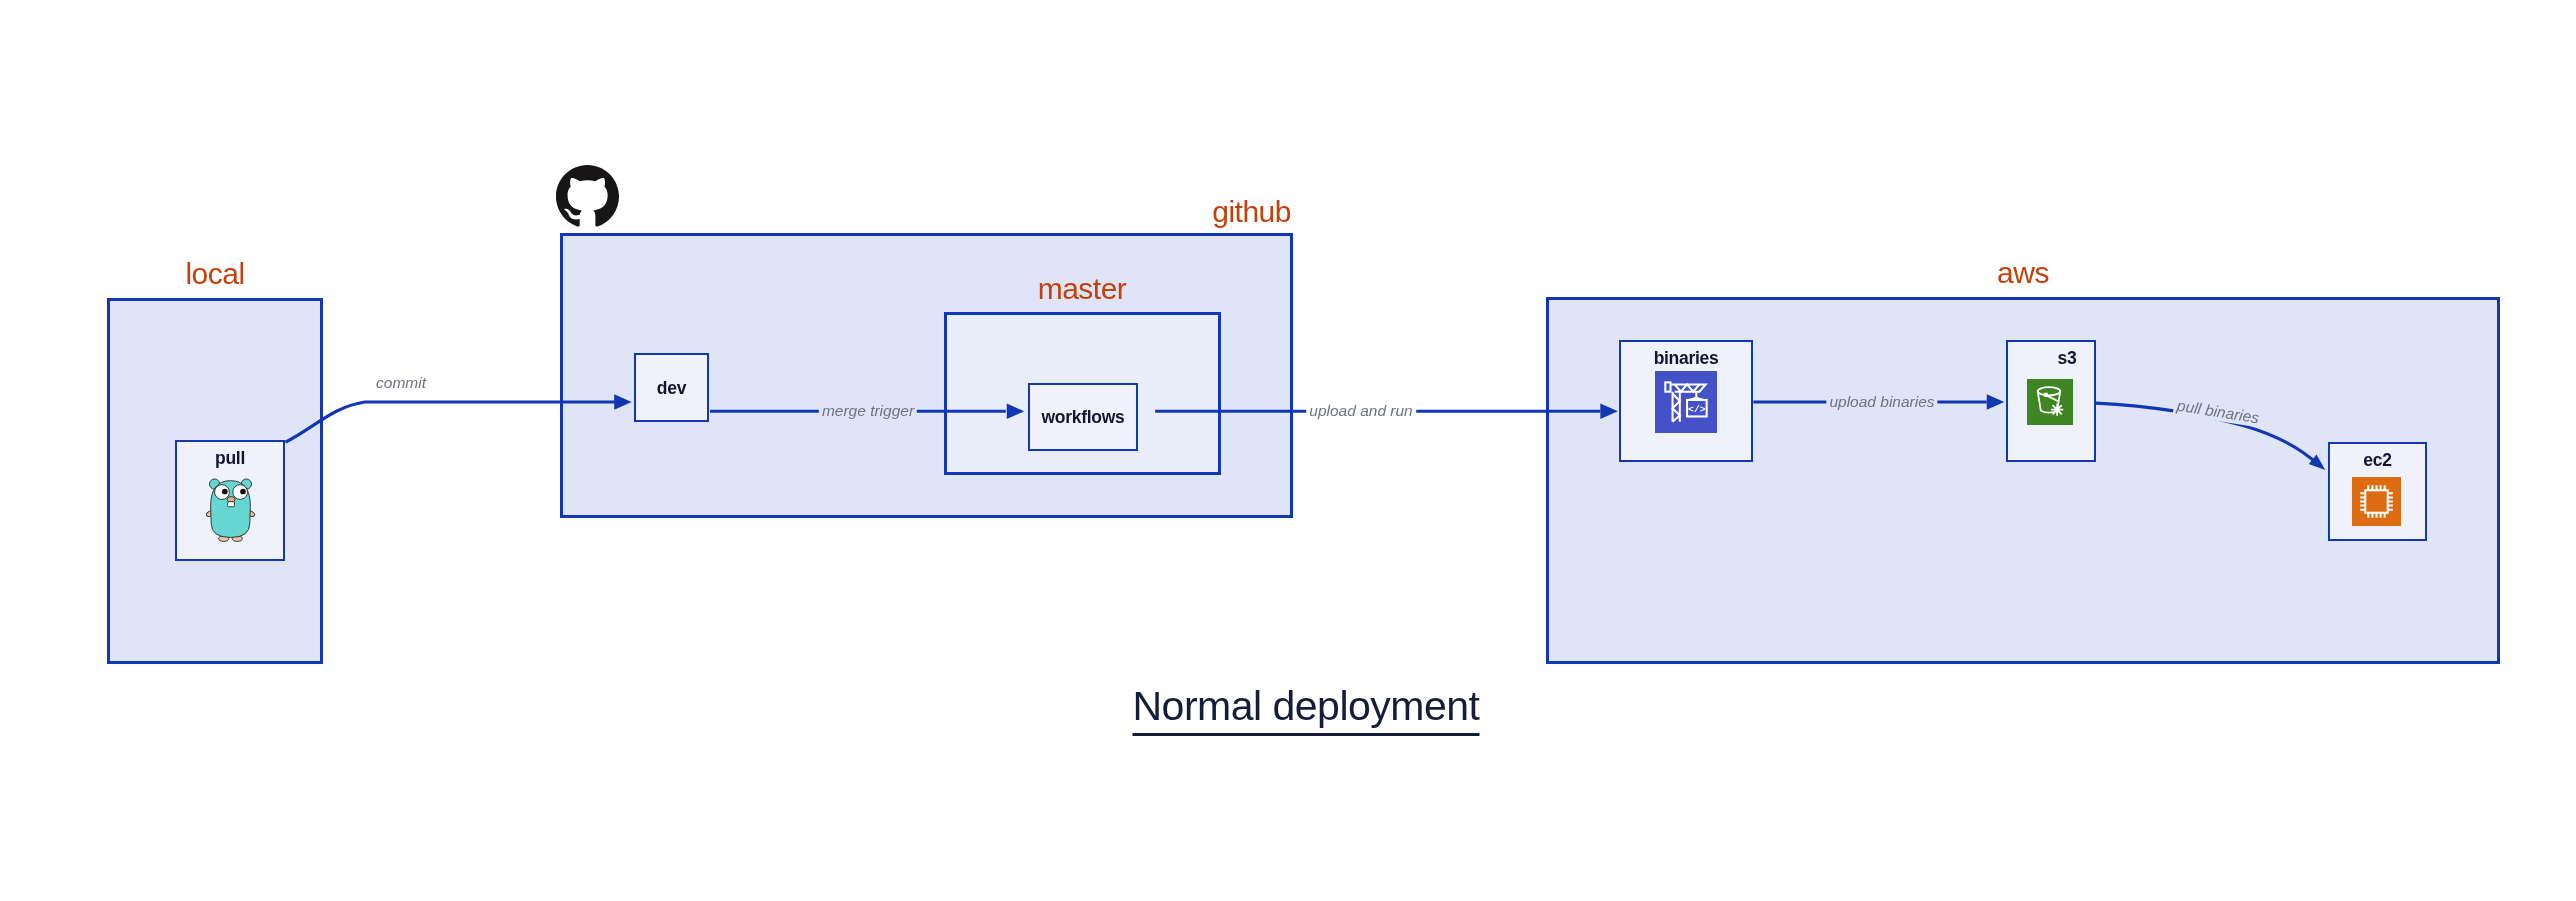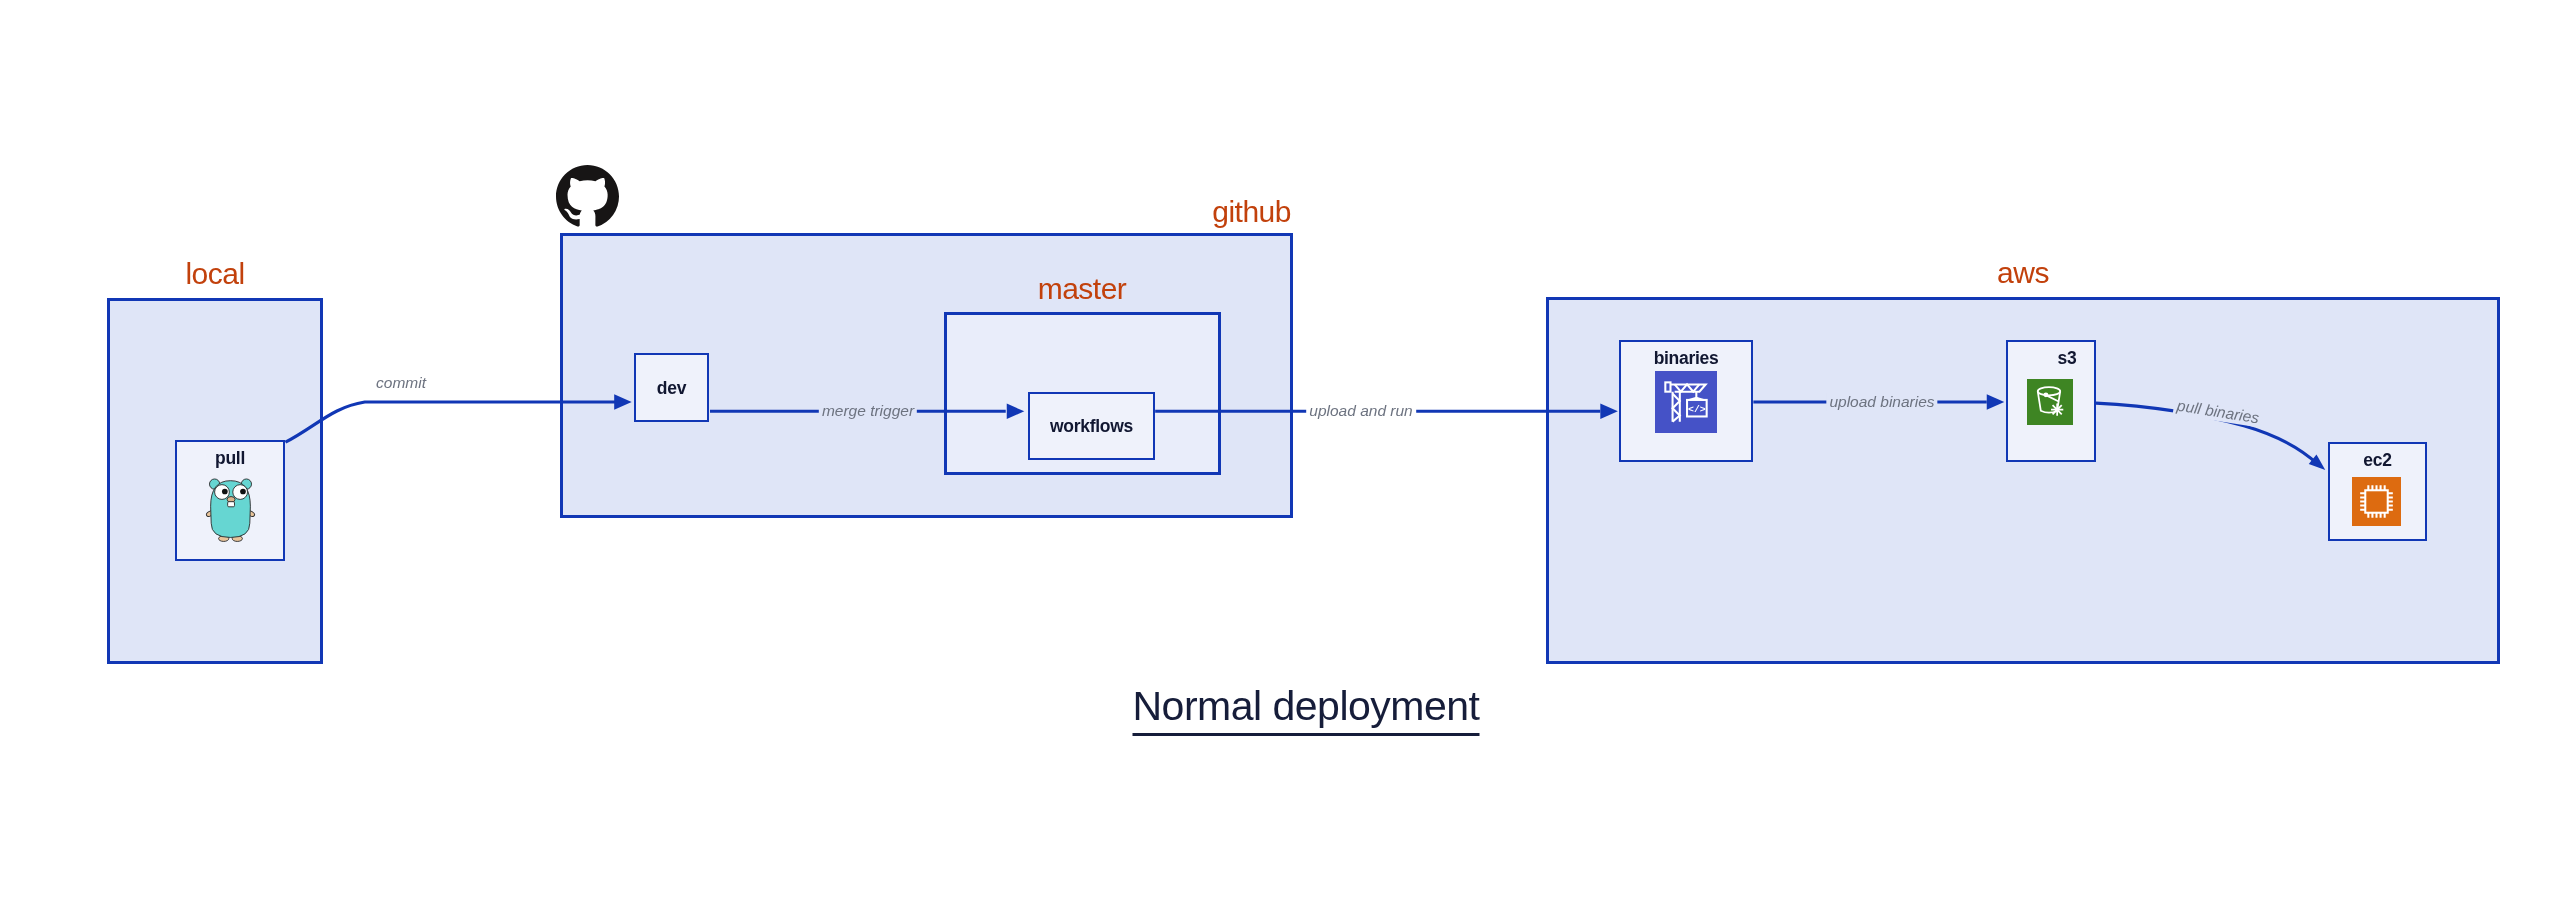--- a/index.html
+++ b/index.html
@@ -51,21 +51,21 @@
 <div class="grp-label" style="left:2023px;top:256px;transform:translateX(-50%);">aws</div>
 
 <div class="node" style="left:175px;top:440px;width:110px;height:121px;">
   <div class="node-label top">pull</div>
 </div>
 
 <div class="node" style="left:634px;top:353px;width:75px;height:69px;">
   <div class="node-label mid">dev</div>
 </div>
 
-<div class="node" style="left:1028px;top:392px;width:127px;height:68px;">
+<div class="node" style="left:1028px;top:383px;width:110px;height:68px;">
   <div class="node-label mid">workflows</div>
 </div>
 
 <div class="node" style="left:1619px;top:340px;width:134px;height:122px;">
   <div class="node-label top">binaries</div>
 </div>
 
 <div class="node" style="left:2006px;top:340px;width:90px;height:122px;padding-left:16px;">
   <div class="node-label top">s3</div>
 </div>

